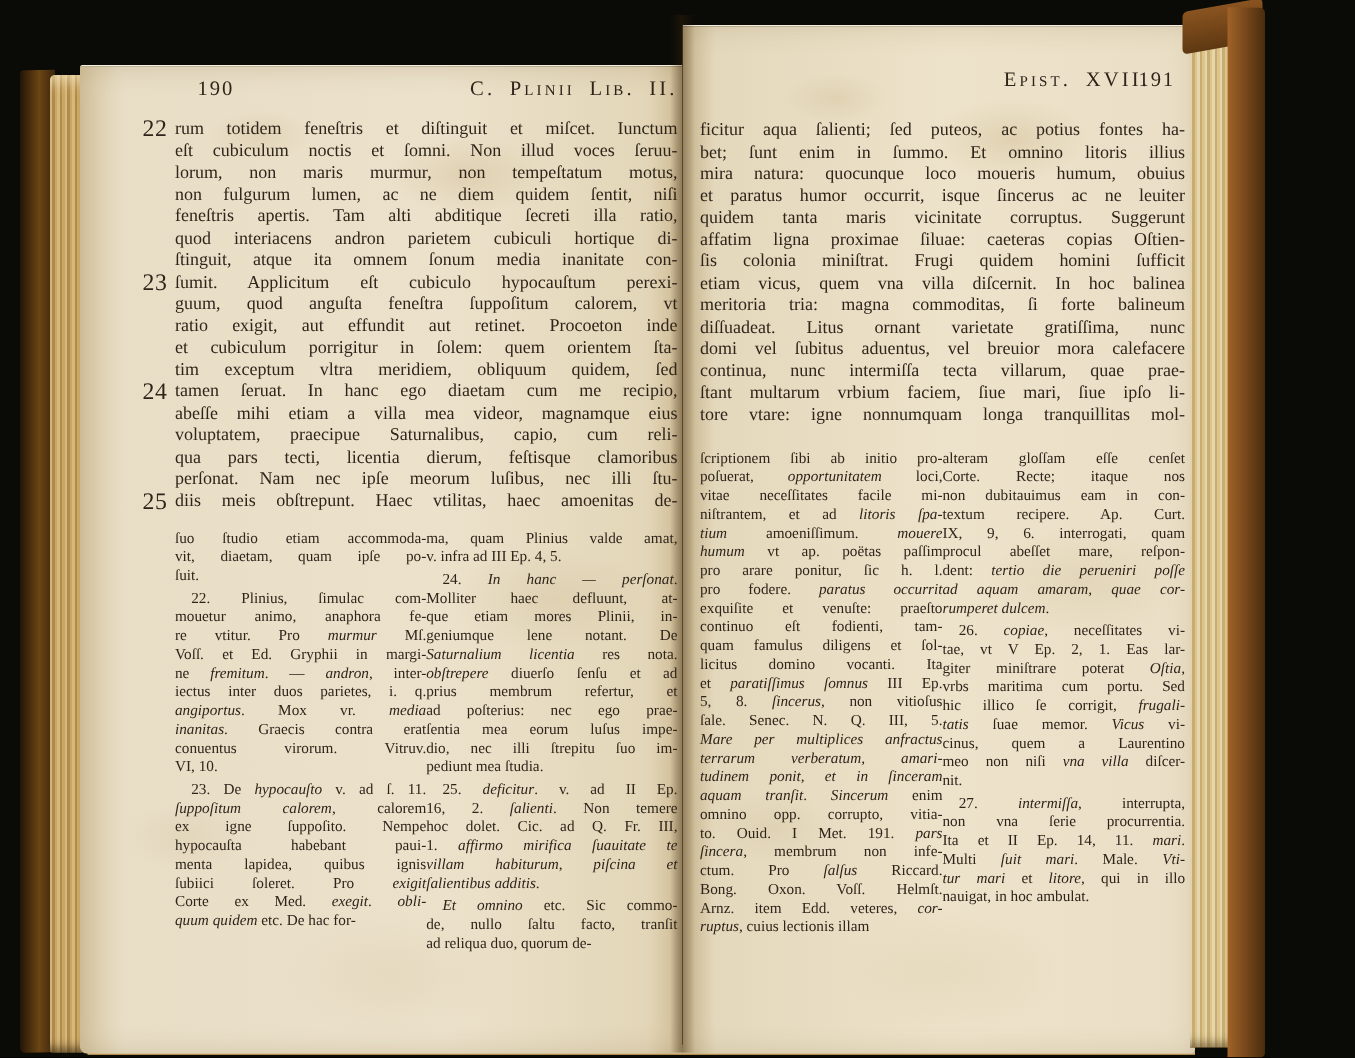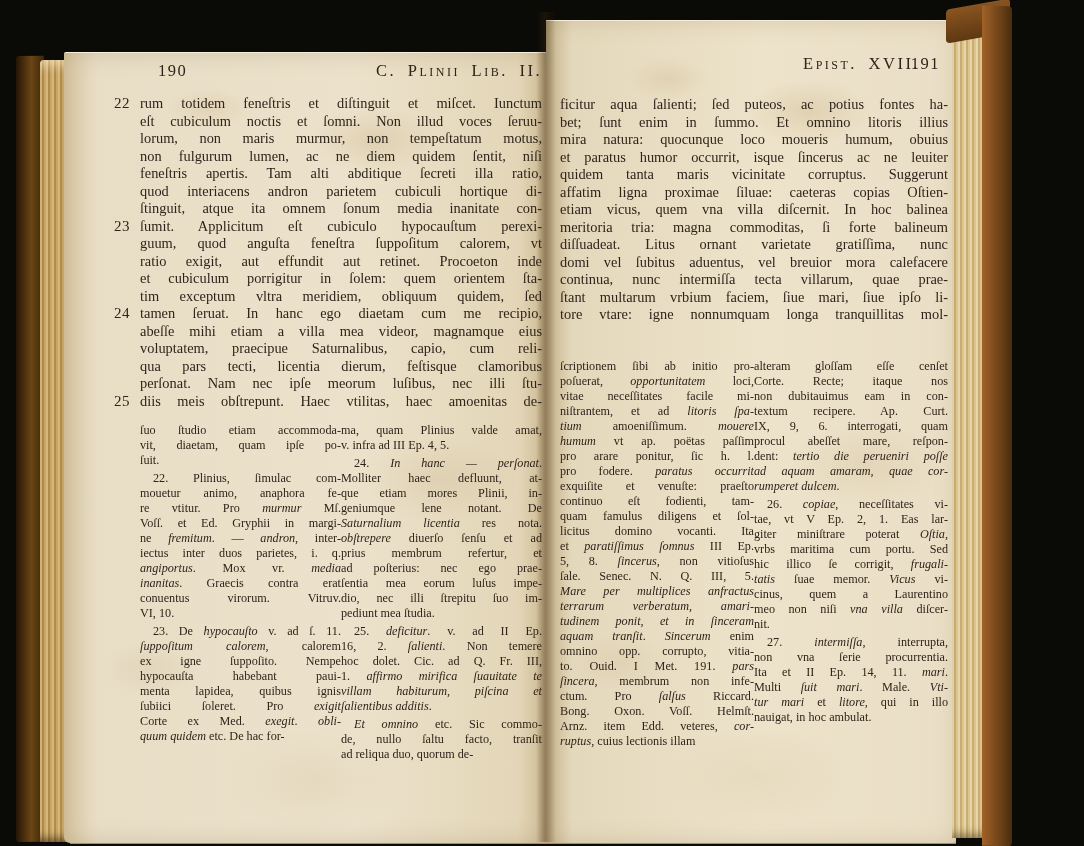--- a/index.html
+++ b/index.html
@@ -47,21 +47,21 @@
     letter-spacing:2.5px;word-spacing:5px;}
   .page.right .rtitle{transform:translateX(-28px);}
   .pnum{position:absolute;letter-spacing:1.5px;}
   .pnum.lp{left:18px;} .pnum.rp{right:8px;}
   
   .main{position:absolute;font-size:14.4px;}
   .page.left .main{top:42px;left:76px;width:402px;}
   .page.right .main{top:75px;left:14px;width:388px;}
   .tline{position:relative;height:17.5px;line-height:17.5px;white-space:nowrap;
     text-align:justify;text-align-last:justify;word-spacing:1px;}
-  .mnum{position:absolute;top:0;font-size:15px;letter-spacing:.5px;}
+  .mnum{position:absolute;top:0;font-size:19px;letter-spacing:.5px;}
   .mnum.left{left:-26px;} .mnum.right{right:-24px;}
   
   .fnotes{position:absolute;display:flex;}
   .page.left .fnotes{top:370px;left:76px;width:402px;}
   .page.right .fnotes{top:338px;left:14px;width:388px;}
   .fncol{flex:1 1 0;font-size:12.2px;}
   .fncol .fnp:not(:first-child){margin-top:3px;}
   .fline{height:15px;line-height:15px;white-space:nowrap;text-align:justify;text-align-last:justify;}
   .fline.last{text-align-last:left;}
   .fline.first{text-indent:13px;}
@@ -172,20 +172,21 @@
       <span class="rtitle">Epist. XVII.</span>
       <span class="pnum rp">191</span>
     </div>
     <div class="main">
         <div class="tline">ficitur aqua ſalienti; ſed puteos, ac potius fontes ha-</div>
         <div class="tline">bet; ſunt enim in ſummo.  Et omnino litoris illius</div>
         <div class="tline">mira natura: quocunque loco moueris humum, obuius</div>
         <div class="tline">et paratus humor occurrit, isque ſincerus ac ne leuiter</div>
         <div class="tline">quidem tanta maris vicinitate corruptus.  Suggerunt<span class="mnum right">26</span></div>
         <div class="tline">affatim ligna proximae ſiluae: caeteras copias Oſtien-</div>
+        <div class="tline">ſis colonia miniſtrat.  Frugi quidem homini ſufficit</div>
         <div class="tline">etiam vicus, quem vna villa diſcernit.  In hoc balinea</div>
         <div class="tline">meritoria tria: magna commoditas, ſi forte balineum</div>
         <div class="tline">diſſuadeat.  Litus ornant varietate gratiſſima, nunc<span class="mnum right">27</span></div>
         <div class="tline">domi vel ſubitus aduentus, vel breuior mora calefacere</div>
         <div class="tline">continua, nunc intermiſſa tecta villarum, quae prae-</div>
         <div class="tline">ſtant multarum vrbium faciem, ſiue mari, ſiue ipſo li-</div>
         <div class="tline">tore vtare: igne nonnumquam longa tranquillitas mol-</div>
       </div>
     <div class="fnotes">
       <div class="fncol">

